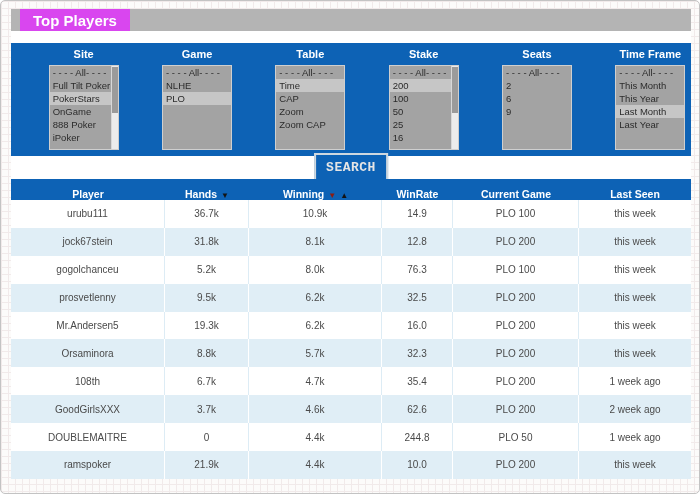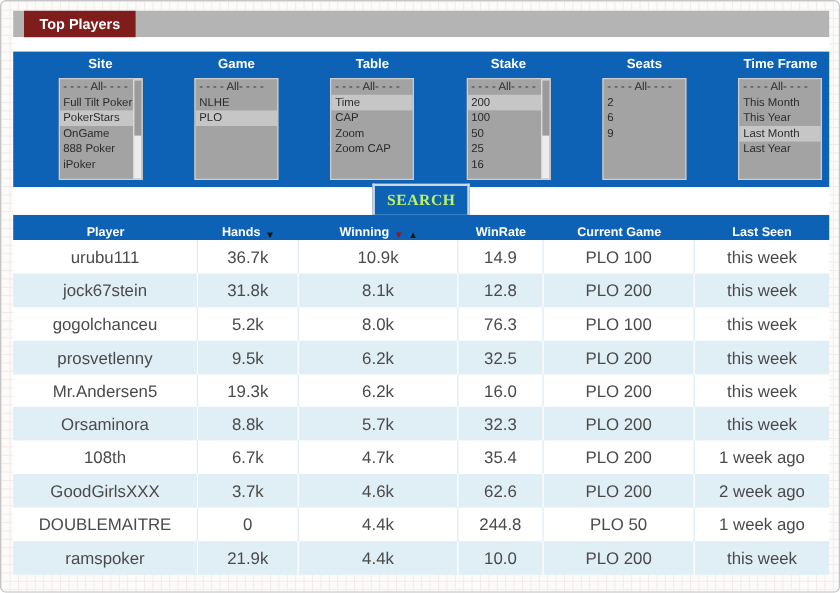--- a/index.html
+++ b/index.html
@@ -17,22 +17,22 @@
     background-size:7px 7px;
     font-family:"Liberation Sans", sans-serif;
   }
   .content{
     position:absolute;left:10px;top:8px;width:680px;
     background:#ffffff;
   }
   
   .tabbar{height:22px;background:#b4b4b4;display:flex;align-items:stretch;}
   .tab{
-    margin-left:9px;background:#7f1d1d;color:#fff;
-    font-weight:bold;font-size:12px;
+    margin-left:9px;background:#d946ef;color:#fff;
+    font-weight:bold;font-size:15px;
     display:flex;align-items:center;padding:0 13px;
     cursor:pointer;
   }
   .gap{height:12px;background:#fff;}
   
   .filter-panel{
     background:#0d62b5;height:113px;display:flex;
   }
   .filter-group{flex:1;display:flex;flex-direction:column;align-items:center;padding-top:4px;padding-left:32px;}
   .filter-label{color:#fff;font-weight:bold;font-size:11px;height:14px;line-height:14px;margin-bottom:4px;}
@@ -49,22 +49,22 @@
   .scrollbar{
     position:absolute;top:0;right:0;bottom:0;width:7px;background:#ececec;
     border-left:1px solid #d8d8d8;box-sizing:border-box;
   }
   .scroll-thumb{position:absolute;top:1px;left:0;right:0;height:56%;background:#9b9b9b;}
   
   .search-strip{position:relative;height:23px;background:#fff;}
   .search-btn{
     position:absolute;left:50%;top:-3px;transform:translateX(-50%);
     height:26px;min-width:68px;padding:0 10px;
-    background:#0d62b5;color:#bef264;border:2px solid #cfd8df;border-bottom:none;
-    font-family:Liberation Serif, serif;
+    background:#0d62b5;color:#e5e5e5;border:2px solid #cfd8df;border-bottom:none;
+    font-family:Liberation Mono, monospace;
     font-weight:bold;font-size:13px;letter-spacing:0.5px;
     display:flex;align-items:center;justify-content:center;cursor:pointer;
   }
   
   .t-header,.t-row{
     display:grid;
     grid-template-columns:154px 84px 133px 71px 126px 112px;
   }
   .t-header{background:#0d62b5;height:21px;}
   .t-hcell{
@@ -72,21 +72,21 @@
     display:flex;align-items:flex-end;justify-content:center;gap:4px;
     cursor:pointer;
   }
   .tri{font-size:8px;line-height:8px;}
   .tri.dark{color:#131313;}
   .tri.red{color:#8e1c10;}
   .t-row{height:27.9px;}
   .t-row:nth-child(even){background:#e0eef6;}
   .t-cell{
     display:flex;align-items:center;justify-content:center;
-    font-size:14px;color:#4a4a4a;overflow:hidden;
+    font-size:10px;color:#4a4a4a;overflow:hidden;
   }
   .t-row:nth-child(odd) .t-cell{border-right:1px solid #ddecf5;}
   .t-row:nth-child(even) .t-cell{border-right:1px solid #ffffff;}
   .t-row .t-cell:last-child{border-right:none;}
 </style>
 </head>
 <body>
 
 <div class="page">
   <div class="content">

